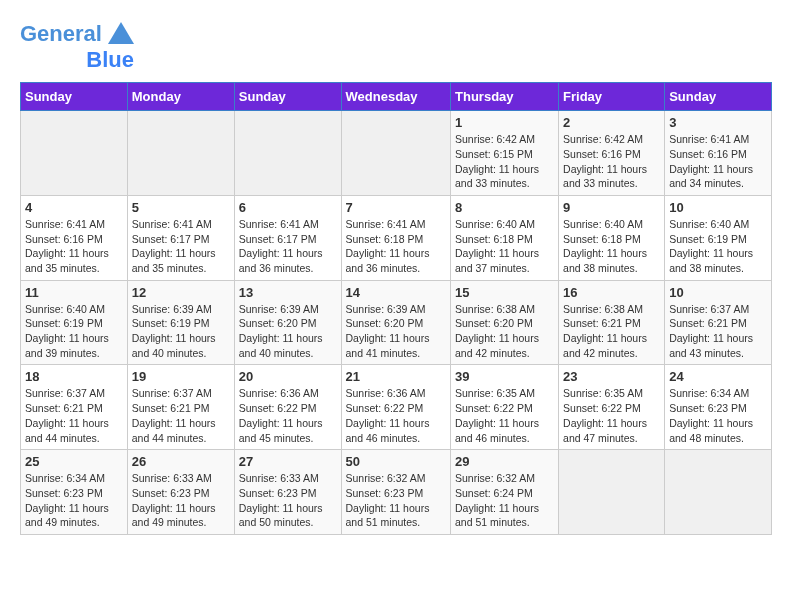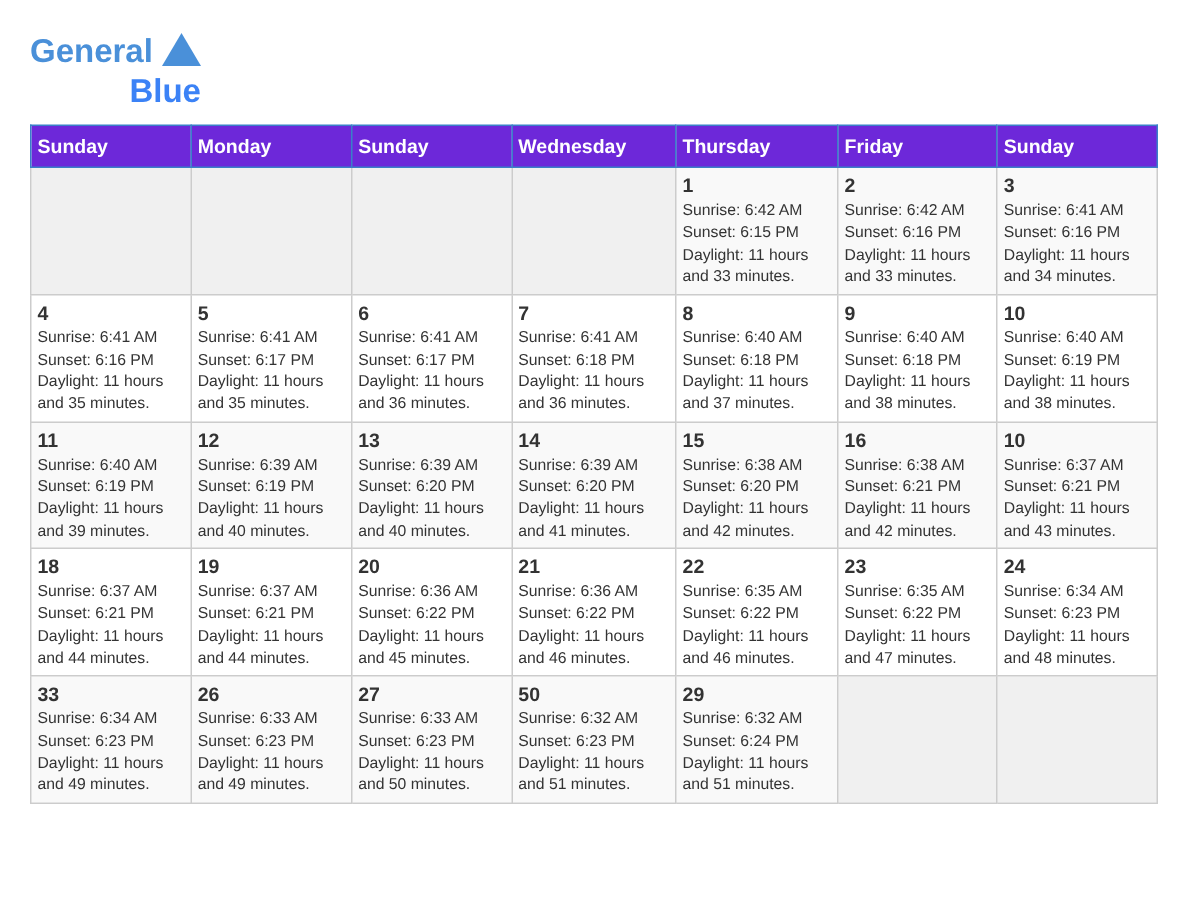--- a/index.html
+++ b/index.html
@@ -206,35 +206,35 @@
         </td>
         <td>
           <div class="day-num">20</div>
           <div class="day-info">Sunrise: 6:36 AM<br>Sunset: 6:22 PM<br>Daylight: 11 hours and 45 minutes.</div>
         </td>
         <td>
           <div class="day-num">21</div>
           <div class="day-info">Sunrise: 6:36 AM<br>Sunset: 6:22 PM<br>Daylight: 11 hours and 46 minutes.</div>
         </td>
         <td>
-          <div class="day-num">22</div>
+          <div class="day-num">39</div>
           <div class="day-info">Sunrise: 6:35 AM<br>Sunset: 6:22 PM<br>Daylight: 11 hours and 46 minutes.</div>
         </td>
         <td>
           <div class="day-num">23</div>
           <div class="day-info">Sunrise: 6:35 AM<br>Sunset: 6:22 PM<br>Daylight: 11 hours and 47 minutes.</div>
         </td>
         <td>
           <div class="day-num">24</div>
           <div class="day-info">Sunrise: 6:34 AM<br>Sunset: 6:23 PM<br>Daylight: 11 hours and 48 minutes.</div>
         </td>
       </tr>
       <tr>
         <td>
-          <div class="day-num">33</div>
+          <div class="day-num">25</div>
           <div class="day-info">Sunrise: 6:34 AM<br>Sunset: 6:23 PM<br>Daylight: 11 hours and 49 minutes.</div>
         </td>
         <td>
           <div class="day-num">26</div>
           <div class="day-info">Sunrise: 6:33 AM<br>Sunset: 6:23 PM<br>Daylight: 11 hours and 49 minutes.</div>
         </td>
         <td>
           <div class="day-num">27</div>
           <div class="day-info">Sunrise: 6:33 AM<br>Sunset: 6:23 PM<br>Daylight: 11 hours and 50 minutes.</div>
         </td>

